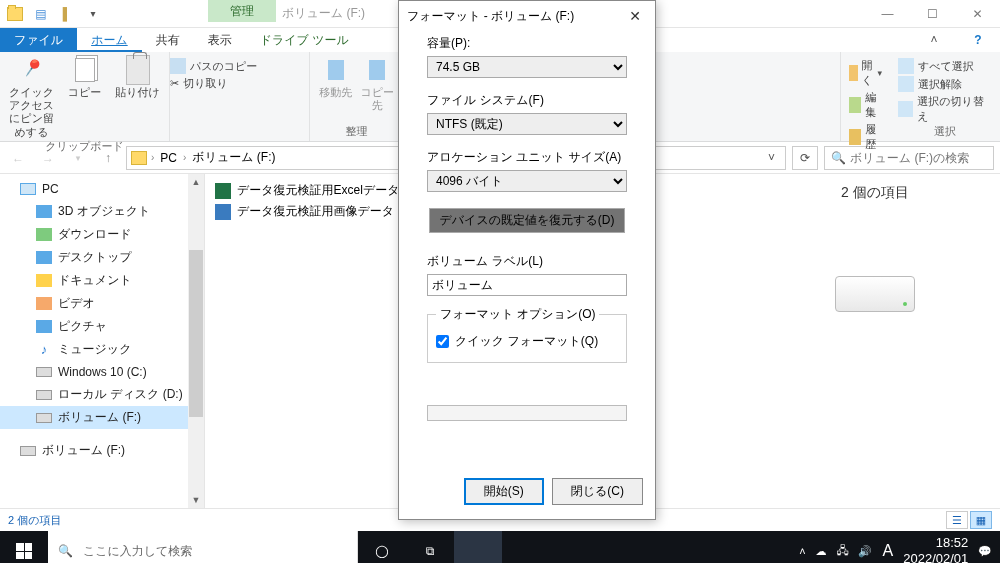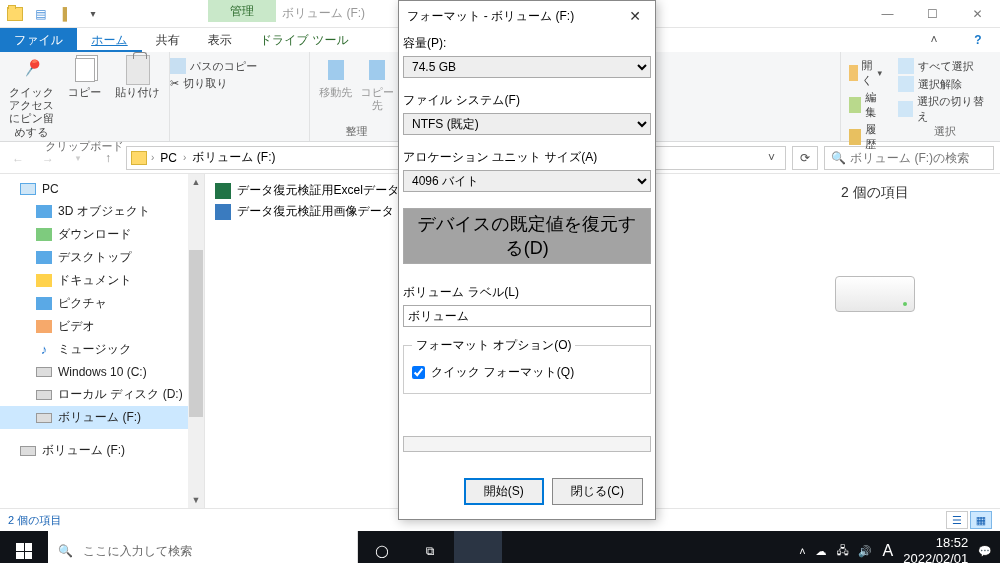--- a/index.html
+++ b/index.html
@@ -87,25 +87,25 @@
 .taskbar .search { flex: 0 0 310px; height: 40px; background: #fff; display: flex; align-items: center; padding: 0 10px; gap: 10px; color: #666; border-right: 1px solid #ddd; }
 .taskbar .tbtn { width: 48px; height: 40px; display: flex; align-items: center; justify-content: center; }
 .taskbar .tbtn.active { background: #2b3544; border-bottom: 2px solid #76b9ed; }
 .taskbar .tray { margin-left: auto; display: flex; align-items: center; gap: 10px; padding: 0 8px; font-size: 11px; }
 .taskbar .clock { text-align: right; line-height: 1.2; font-size: 13px; }
 
 
 .dialog { position: absolute; left: 398px; top: 0; width: 258px; height: 520px; background: #fff; border: 1px solid #888; box-shadow: 2px 2px 10px rgba(0,0,0,0.25); display: flex; flex-direction: column; }
 .dialog .dtitle { height: 30px; display: flex; align-items: center; padding: 0 8px; font-size: 12px; }
 .dialog .dclose { margin-left: auto; font-size: 14px; color: #333; padding: 0 6px; }
-.dialog .dbody { padding: 4px 4px; flex: 1; display: flex; flex-direction: column; gap: 4px; }
+.dialog .dbody { padding: 4px 28px; flex: 1; display: flex; flex-direction: column; gap: 4px; }
 .dialog label { font-size: 12px; color: #000; }
 .dialog select, .dialog input[type=text] { width: 100%; height: 22px; font-size: 12px; border: 1px solid #aaa; padding: 0 4px; background: #eee; }
 .dialog input[type=text] { background: #fff; }
-.dialog .restore { align-self: center; margin: 12px 0 16px 0; padding: 3px 10px; border: 1px solid #aaa; background: #a3a3a3; font-size: 18px; }
+.dialog .restore { align-self: center; margin: 12px 0 16px 0; padding: 3px 10px; border: 1px solid #aaa; background: #737373; font-size: 12px; }
 .dialog fieldset { border: 1px solid #ccc; padding: 10px 8px 12px 8px; margin-top: 6px; }
 .dialog fieldset legend { font-size: 12px; padding: 0 4px; }
 .dialog .chk { display: flex; align-items: center; gap: 6px; font-size: 12px; }
 .dialog .progress { height: 16px; border: 1px solid #bbb; margin-top: 38px; background: #f4f4f4; }
 .dialog .dbtns { display: flex; justify-content: flex-end; gap: 8px; padding: 14px 12px; }
 .dialog .dbtn { padding: 3px 18px; border: 1px solid #888; background: #efefef; font-size: 12px; }
 .dialog .dbtn.primary { border: 2px solid #0078d7; }
 
 
 .ic-blue { width: 16px; height: 13px; background: #5aa9e6; display: inline-block; }
@@ -297,29 +297,29 @@
           <span>デスクトップ</span>
         </div>
       <div class="nav-item indent">
           <span class="nico">
             <span class="ic-yellow"></span>
           </span>
           <span>ドキュメント</span>
         </div>
       <div class="nav-item indent">
           <span class="nico">
+            <span class="ic-orange"></span>
+          </span>
+          <span>ビデオ</span>
+        </div>
+      <div class="nav-item indent">
+          <span class="nico">
             <span class="ic-blue"></span>
           </span>
           <span>ピクチャ</span>
-        </div>
-      <div class="nav-item indent">
-          <span class="nico">
-            <span class="ic-orange"></span>
-          </span>
-          <span>ビデオ</span>
         </div>
       <div class="nav-item indent">
           <span class="nico ic-music">♪</span>
           <span>ミュージック</span>
         </div>
       <div class="nav-item indent">
           <span class="nico">
             <span class="ic-disk"></span>
           </span>
           <span>Windows 10 (C:)</span>

